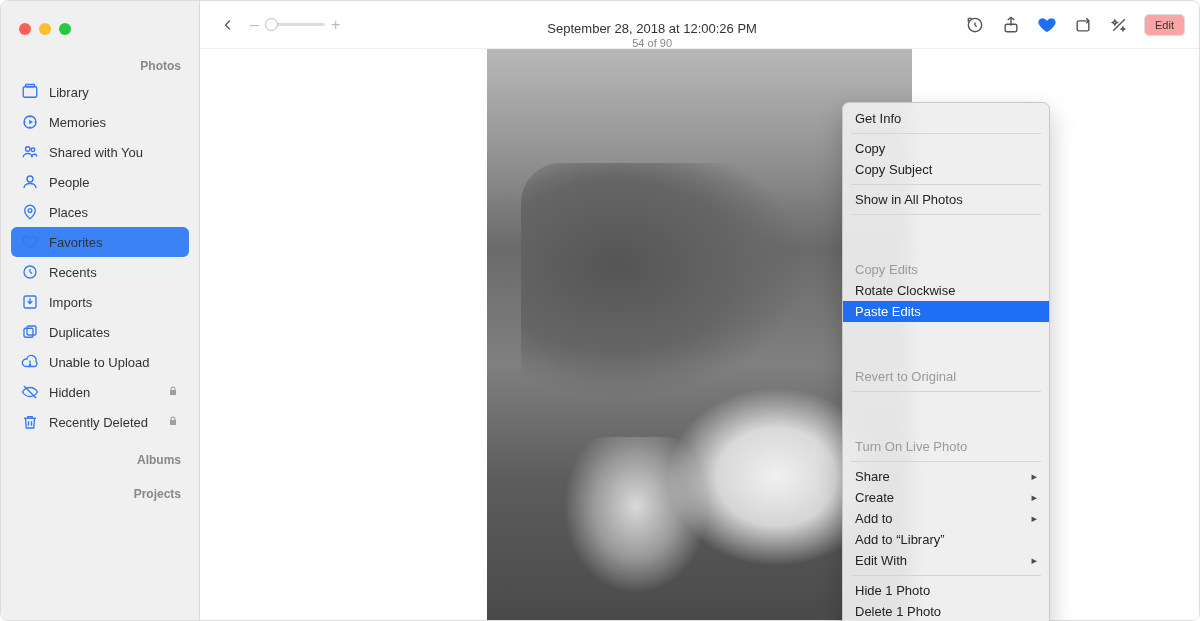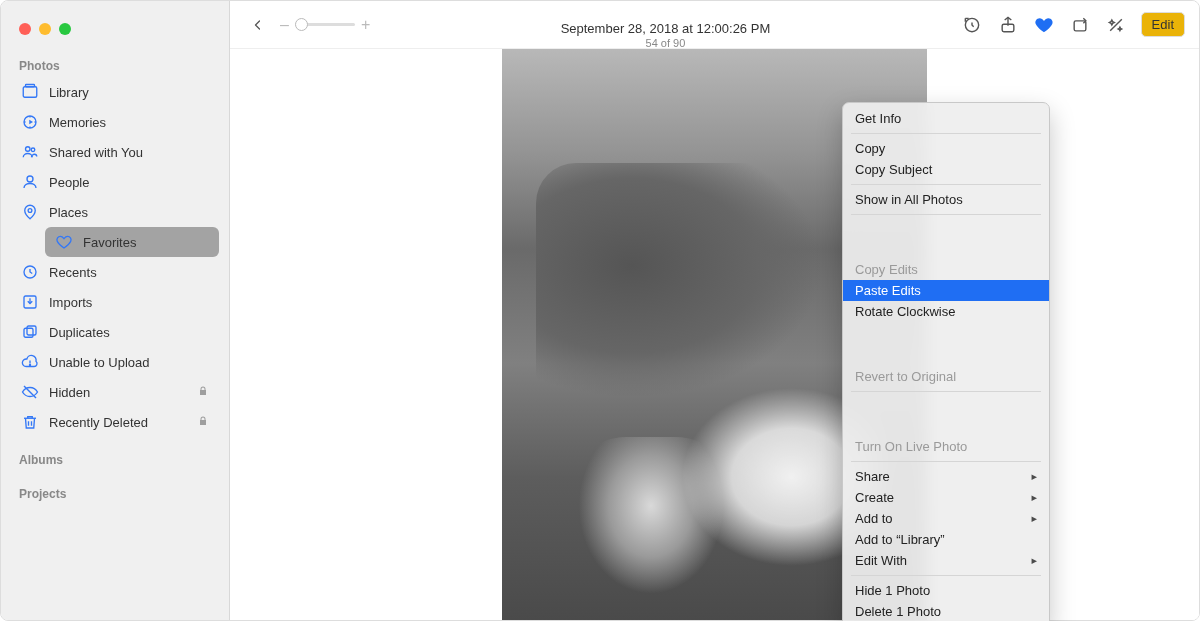--- a/index.html
+++ b/index.html
@@ -10,26 +10,27 @@
     background: #fff;
     width: 1200px;
     height: 621px;
     overflow: hidden;
     display: flex;
     border: 1px solid #ddd;
     border-radius: 8px;
   }
   
   .sidebar {
-    width: 229px;
+    width: 199px;
     background: #f0f0f0;
     border-right: 1px solid #d8d8d8;
     display: flex;
     flex-direction: column;
     padding-top: 8px;
+    text-align: right;
   }
   .traffic-lights {
     display: flex;
     gap: 8px;
     padding: 14px 0 18px 18px;
   }
   .tl { width: 12px; height: 12px; border-radius: 50%; }
   .tl.red { background: #ff5f57; }
   .tl.yellow { background: #febc2e; }
   .tl.green { background: #28c840; }
@@ -42,21 +43,21 @@
   .nav-list { list-style: none; padding: 0 10px; }
   .nav-item {
     display: flex;
     align-items: center;
     gap: 10px;
     padding: 6px 10px;
     border-radius: 6px;
     color: #333;
     cursor: default;
   }
-  .nav-item.selected { background: #a3a3a3; margin-left: 34px; }
+  .nav-item.selected { background: #3b82f6; }
   .nav-icon { width: 18px; height: 18px; display:flex; align-items:center; justify-content:center; color:#3478f6; }
   .nav-icon svg { overflow: visible; }
   .nav-label { font-size: 13px; }
   .nav-item .lock { margin-left: auto; color:#9e9e9e; }
   .section-gap { height: 10px; }
 
   
   .main { flex: 1; display: flex; flex-direction: column; background:#fff; min-width:0; }
   .toolbar {
     height: 48px;
@@ -70,21 +71,21 @@
   .zoom { display:flex; align-items:center; gap:6px; color:#bbb; font-size:16px; }
   .zoom-track { width:60px; height:3px; background:#ddd; border-radius:2px; position:relative; }
   .zoom-knob { position:absolute; left:0; top:-5px; width:13px; height:13px; background:#fff; border:1px solid #bbb; border-radius:50%; }
   .toolbar-center { flex:1; text-align:center; line-height:1.2; }
   .toolbar-center .title { font-size:13px; color:#333;margin-top:22px; }
   .toolbar-center .sub { font-size:11px; color:#888; }
   .toolbar-right { display:flex; align-items:center; gap:14px; }
   .tool-icon { width:22px; height:22px; display:flex; align-items:center; justify-content:center; color:#555; }
   .tool-icon.fav { color:#1f6ef3; }
   .edit-btn {
-    border:1px solid #ddd; border-radius:5px; padding:4px 10px; font-size:13px; color:#333; background:#eab308;
+    border:1px solid #ddd; border-radius:5px; padding:4px 10px; font-size:11px; color:#333; background:#fca5a5;
   }
 
   .viewer {
     flex:1; display:flex; justify-content:center; align-items:flex-start; background:#fff; position:relative; overflow:hidden;
   }
   .photo {
     width:425px; height:100%;
     background: linear-gradient(180deg,#b8b8b8 0%, #949494 18%, #6a6a6a 35%, #808080 55%, #5d5d5d 75%, #4a4a4a 100%);
     filter: grayscale(100%);
     position:relative;
@@ -361,26 +362,26 @@
       <span>Copy Subject</span>
     </div>
   <div class="menu-sep"></div>
   <div class="menu-item">
       <span>Show in All Photos</span>
     </div>
   <div class="menu-sep"></div>
   <div class="menu-item disabled">
       <span>Copy Edits</span>
     </div>
+  <div class="menu-item">
+      <span>Rotate Clockwise</span>
+    </div>
   <div class="menu-item highlight">
       <span>Paste Edits</span>
     </div>
-  <div class="menu-item">
-      <span>Rotate Clockwise</span>
-    </div>
   <div class="menu-item disabled">
       <span>Revert to Original</span>
     </div>
   <div class="menu-sep"></div>
   <div class="menu-item disabled">
       <span>Turn On Live Photo</span>
     </div>
   <div class="menu-sep"></div>
   <div class="menu-item">
       <span>Share</span>

